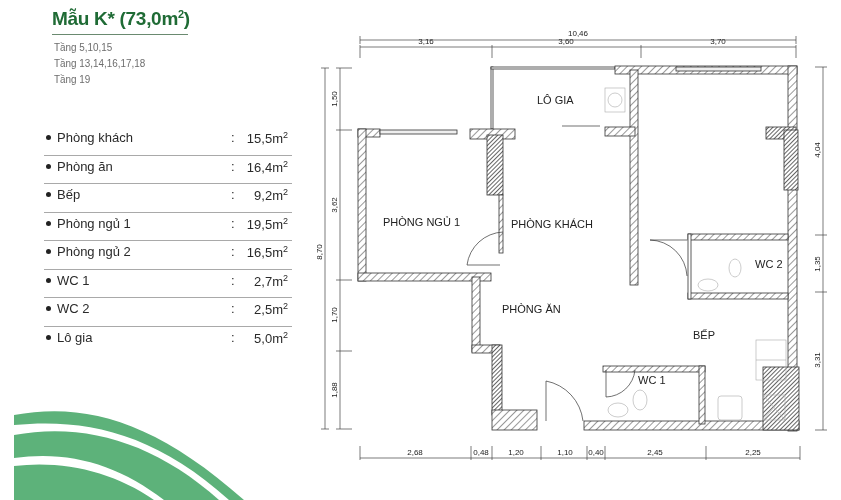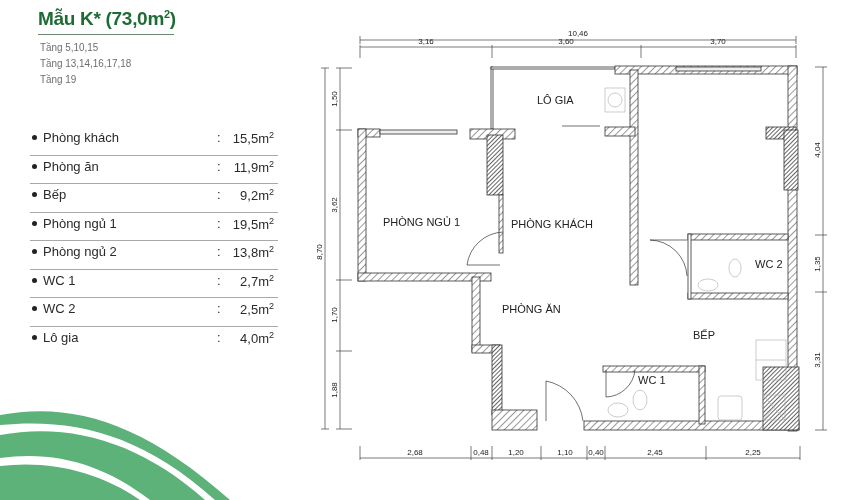--- a/index.html
+++ b/index.html
@@ -1,17 +1,17 @@
 <!DOCTYPE html>
 <html><head>
 <meta charset="utf-8">
 <style>
   html, body { margin:0; padding:0; background:#ffffff; }
   body { width:841px; height:500px; position:relative; overflow:hidden; font-family:"Liberation Sans", sans-serif; }
-  .left { position:absolute; left:0; top:0; width:300px; height:472px; }
+  .left { position:absolute; left:14px; top:0; width:300px; height:472px; }
   .title { position:absolute; left:38px; top:8px; font-family:"Liberation Sans", sans-serif; font-weight:bold; font-size:19px; color:#1f6b35; letter-spacing:-0.3px; white-space:nowrap; }
   .title sup { font-size:11px; }
   .title-rule { position:absolute; left:38px; top:34px; width:136px; height:1px; background:#6a8a70; }
   .floors { position:absolute; left:40px; top:39px; font-family:"Liberation Sans", sans-serif; font-size:11.5px; color:#6d6d6d; line-height:16px; transform:scaleX(0.86); transform-origin:left top; }
   .areas { position:absolute; left:30px; top:127px; width:248px; }
   .arow { position:relative; height:28.5px; border-bottom:1.5px solid #a9a9a9; box-sizing:border-box; font-size:13px; color:#2a2a2a; }
   .arow:last-child { border-bottom:none; }
   .arow .dot { position:absolute; left:2px; top:8px; width:5px; height:5px; border-radius:50%; background:#222; }
   .arow .name { position:absolute; left:13px; top:3px; white-space:nowrap; }
   .arow .colon { position:absolute; left:187px; top:3px; }
@@ -38,57 +38,57 @@
     <div class="arow">
         <span class="dot"></span>
         <span class="name">Phòng khách</span>
         <span class="colon">:</span>
         <span class="val"><span>15,5m</span><sup>2</sup></span>
       </div>
     <div class="arow">
         <span class="dot"></span>
         <span class="name">Phòng ăn</span>
         <span class="colon">:</span>
-        <span class="val"><span>11,9m</span><sup>2</sup></span>
+        <span class="val"><span>16,4m</span><sup>2</sup></span>
       </div>
     <div class="arow">
         <span class="dot"></span>
         <span class="name">Bếp</span>
         <span class="colon">:</span>
         <span class="val"><span>9,2m</span><sup>2</sup></span>
       </div>
     <div class="arow">
         <span class="dot"></span>
         <span class="name">Phòng ngủ 1</span>
         <span class="colon">:</span>
         <span class="val"><span>19,5m</span><sup>2</sup></span>
       </div>
     <div class="arow">
         <span class="dot"></span>
         <span class="name">Phòng ngủ 2</span>
         <span class="colon">:</span>
-        <span class="val"><span>13,8m</span><sup>2</sup></span>
+        <span class="val"><span>16,5m</span><sup>2</sup></span>
       </div>
     <div class="arow">
         <span class="dot"></span>
         <span class="name">WC 1</span>
         <span class="colon">:</span>
         <span class="val"><span>2,7m</span><sup>2</sup></span>
       </div>
     <div class="arow">
         <span class="dot"></span>
         <span class="name">WC 2</span>
         <span class="colon">:</span>
         <span class="val"><span>2,5m</span><sup>2</sup></span>
       </div>
     <div class="arow">
         <span class="dot"></span>
         <span class="name">Lô gia</span>
         <span class="colon">:</span>
-        <span class="val"><span>4,0m</span><sup>2</sup></span>
+        <span class="val"><span>5,0m</span><sup>2</sup></span>
       </div>
   </div>
 
   <svg class="swoosh" width="300" height="120" viewBox="0 0 300 120">
     <path d="M0,35 C70,22 140,40 230,120 L215,120 C140,52 70,38 0,45 Z" fill="#5db27a"></path>
     <path d="M0,55 C70,42 140,62 205,120 L0,120 Z" fill="#5db27a"></path>
     <path d="M0,80 C60,76 110,95 145,120 L0,120 Z" fill="#ffffff" opacity="0.0"></path>
     <path d="M0,78 C55,70 105,85 150,120 L140,120 C100,92 50,80 0,86 Z" fill="#ffffff"></path>
   </svg>
 </div>

